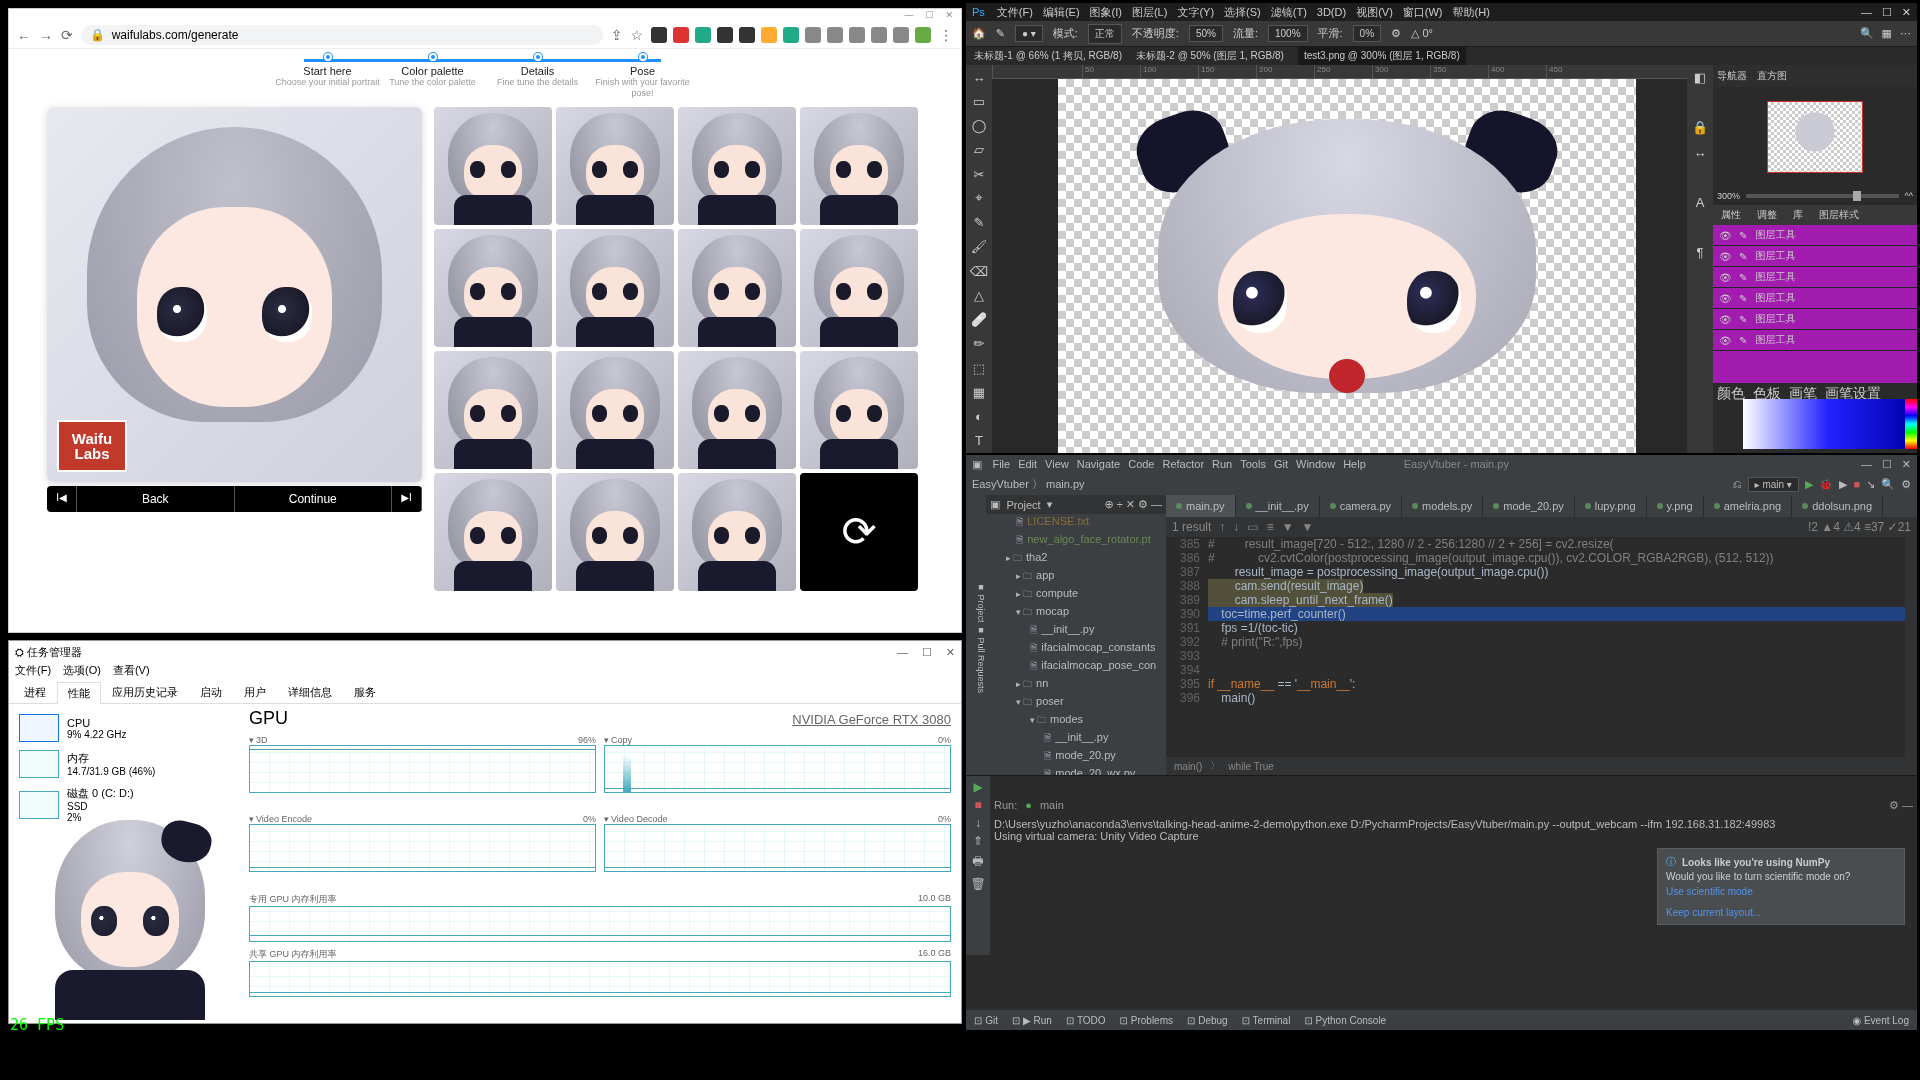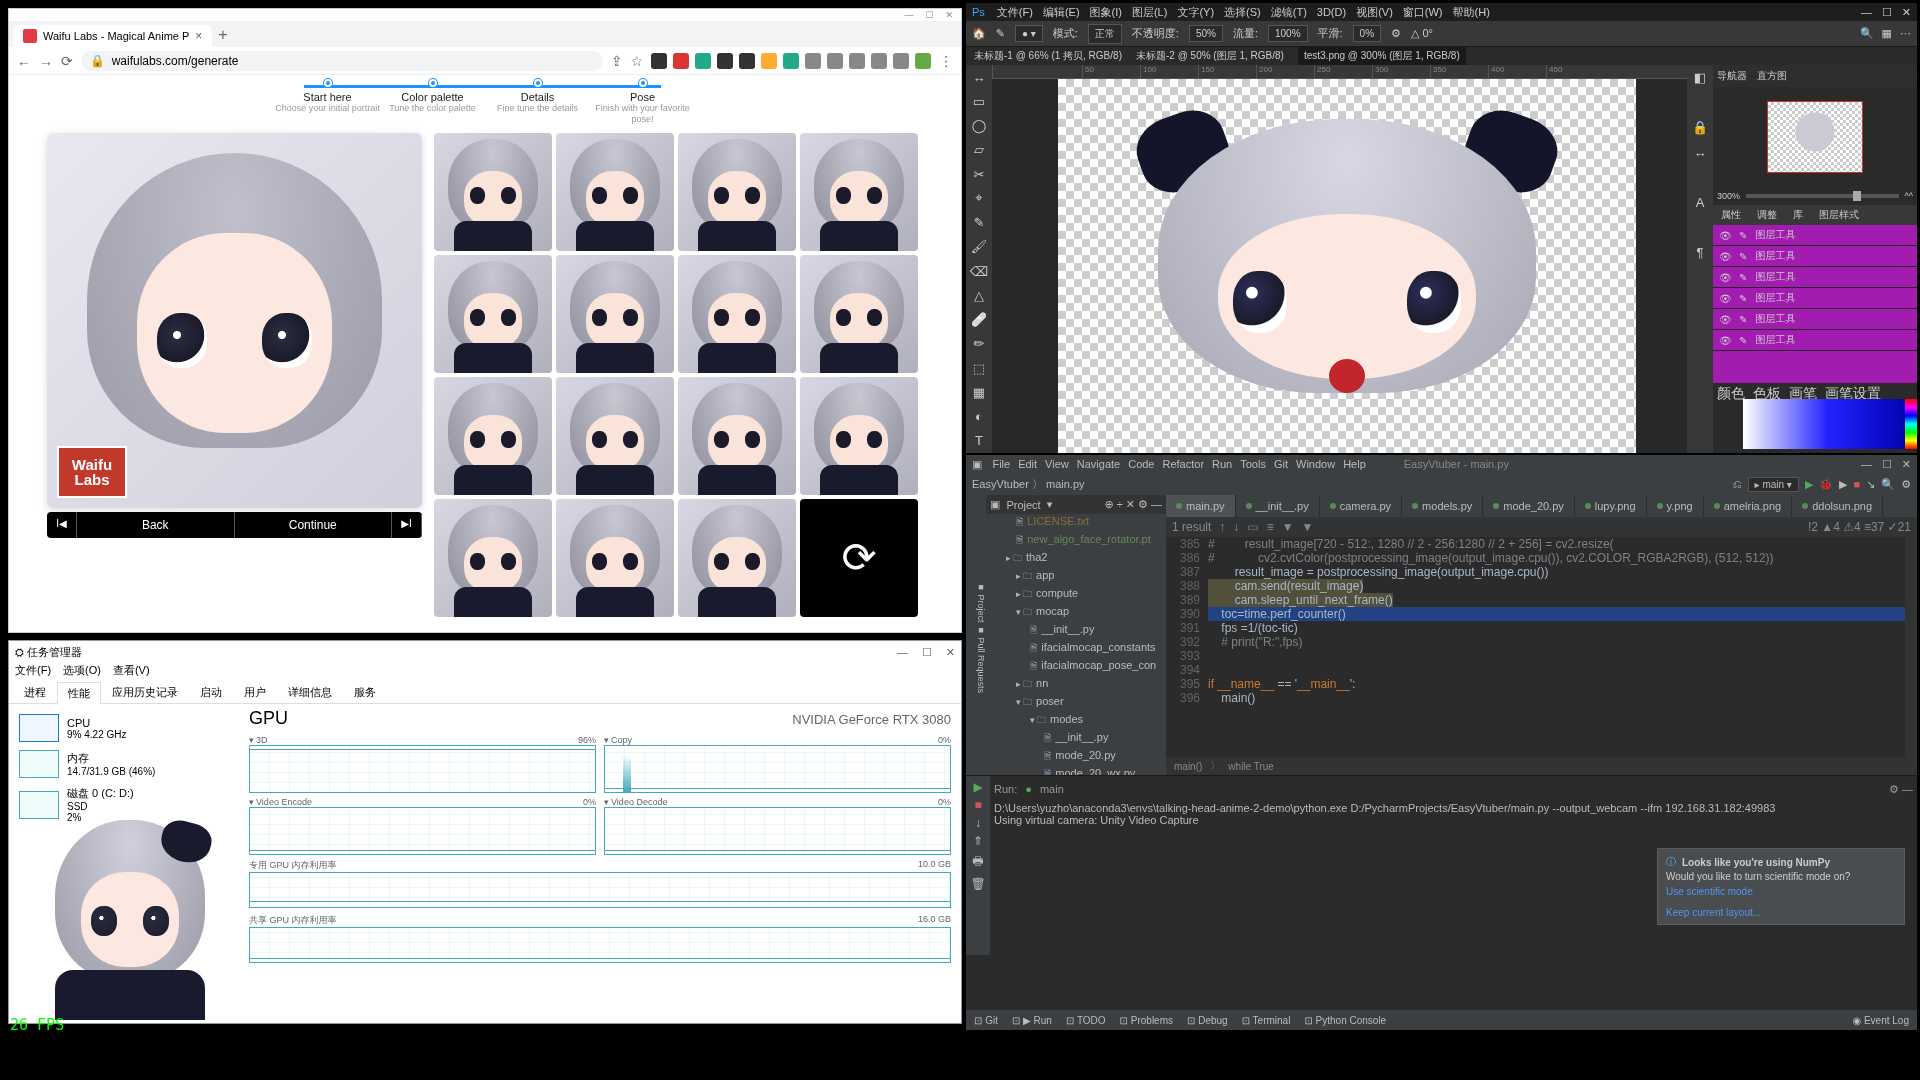--- a/index.html
+++ b/index.html
@@ -59,22 +59,22 @@
 .tm-tab.active { border-color: #ddd; background: #fff; position: relative; top: 1px; }
 .tm-body { display: flex; height: calc(100% - 58px); }
 .tm-side { width: 230px; padding: 6px; }
 .tm-item { display: flex; gap: 8px; padding: 4px; align-items: center; }
 .tm-graph { width: 40px; height: 28px; border: 1px solid #4ab; background: #f0fcfc; }
 .tm-item.sel .tm-graph { border-color: #17d; background: #f0f6ff; }
 .tm-info { font-size: 10px; }
 .tm-info .name { font-size: 11px; font-weight: 500; }
 .tm-main { flex: 1; padding: 4px 10px; }
 .gpu-header { display: flex; justify-content: space-between; font-size: 18px; font-weight: 300; margin-bottom: 6px; }
-.gpu-header .name { font-size: 13px; color: #666; margin-top: 4px; }
-.gpu-pair { display: flex; gap: 8px; margin-bottom: 4px; text-align: center; }
+.gpu-header .name { font-size: 13px; color: #666; margin-top: 4px; text-decoration: underline; }
+.gpu-pair { display: flex; gap: 8px; margin-bottom: 21px; text-align: center; }
 .gpu-box { flex: 1; }
 .gpu-box .lbl { display: flex; justify-content: space-between; font-size: 9px; color: #666; }
 .gpu-chart { height: 48px; border: 1px solid #4ab; background: repeating-linear-gradient(0deg, transparent, transparent 9px, #d0f0f0 10px), repeating-linear-gradient(90deg, transparent, transparent 19px, #d0f0f0 20px); position: relative; }
 .gpu-wide .gpu-chart { height: 36px; }
 .spike { position: absolute; left: 18px; bottom: 0; width: 8px; height: 80%; background: linear-gradient(180deg, transparent, #4ab); }
 .mline { position: absolute; left: 0; right: 0; bottom: 3px; height: 1px; background: #4ab; }
 
 
 .float-avatar { position: absolute; left: 25px; top: 810px; width: 210px; height: 210px; z-index: 20; }
 .float-avatar .fh { position: absolute; top: 10px; left: 30px; right: 30px; bottom: 40px; background: radial-gradient(ellipse at 50% 15%, #d0d0dc, #9a9aa8); border-radius: 48% 48% 42% 42%; }
@@ -150,44 +150,36 @@
 .gutter { width: 42px; text-align: right; padding-right: 8px; color: #606366; }
 .code { flex: 1; white-space: pre; color: #a9b7c6; position: relative; }
 .code .kw { color: #cc7832; } .code .cm { color: #808080; }
 .code .hl { background: #214283; } .code .warn { background: #52503a; }
 .err-strip { position: absolute; right: 0; top: 0; width: 12px; height: 100%; background: #313335; }
 .crumbs { height: 18px; display: flex; align-items: center; padding: 0 8px; gap: 8px; background: #313335; font-size: 10px; color: #888; }
 .run-panel { height: 180px; display: flex; background: #2b2b2b; border-top: 1px solid #1a1a1a; }
 .run-side { width: 24px; background: #3c3f41; display: flex; flex-direction: column; align-items: center; gap: 4px; padding-top: 4px; }
 .run-side span { font-size: 12px; }
 .run-body { flex: 1; padding: 4px; font-family: monospace; font-size: 11px; color: #bbb; position: relative; }
-.run-body .hd { display: flex; align-items: center; gap: 8px; height: 18px; color: #999; }
+.run-body .hd { display: flex; align-items: center; gap: 8px; height: 18px; color: #999; margin-top: 16px; }
 .run-out { padding: 4px 0; white-space: pre-wrap; }
 .numpy-hint { position: absolute; right: 12px; bottom: 30px; width: 248px; background: #4a4d4f; border: 1px solid #5a5d5f; padding: 6px 8px; font-size: 10px; color: #ccc; }
 .numpy-hint .t { display: flex; gap: 6px; align-items: center; margin-bottom: 2px; }
 .numpy-hint .links { color: #5394ec; margin-top: 4px; display: flex; gap: 10px; flex-direction: column; }
 .status-bar { position: absolute; bottom: 0; left: 0; right: 0; height: 20px; background: #3c3f41; display: flex; align-items: center; gap: 14px; padding: 0 8px; font-size: 10px; }
 .black-bar { position: absolute; left: 0; right: 0; bottom: 0; height: 50px; background: #000; }
 </style>
 </head>
 <body>
 
 <div class="browser">
   <div class="browser-titlebar">
     <span>—</span>
     <span>☐</span>
     <span>✕</span>
-  </div>
-  <div class="browser-tabs">
-    <div class="tab">
-      <span class="favicon"></span>
-      <span>Waifu Labs - Magical Anime P</span>
-      <span class="close">×</span>
-    </div>
-    <span class="add-tab">+</span>
   </div>
   <div class="addr-bar">
     <span class="nav-btn">←</span>
     <span class="nav-btn">→</span>
     <span class="nav-btn">⟳</span>
     <div class="url-box">
       <span>🔒</span>
       <span>waifulabs.com/generate</span>
     </div>
     <span class="nav-btn">⇪</span>

